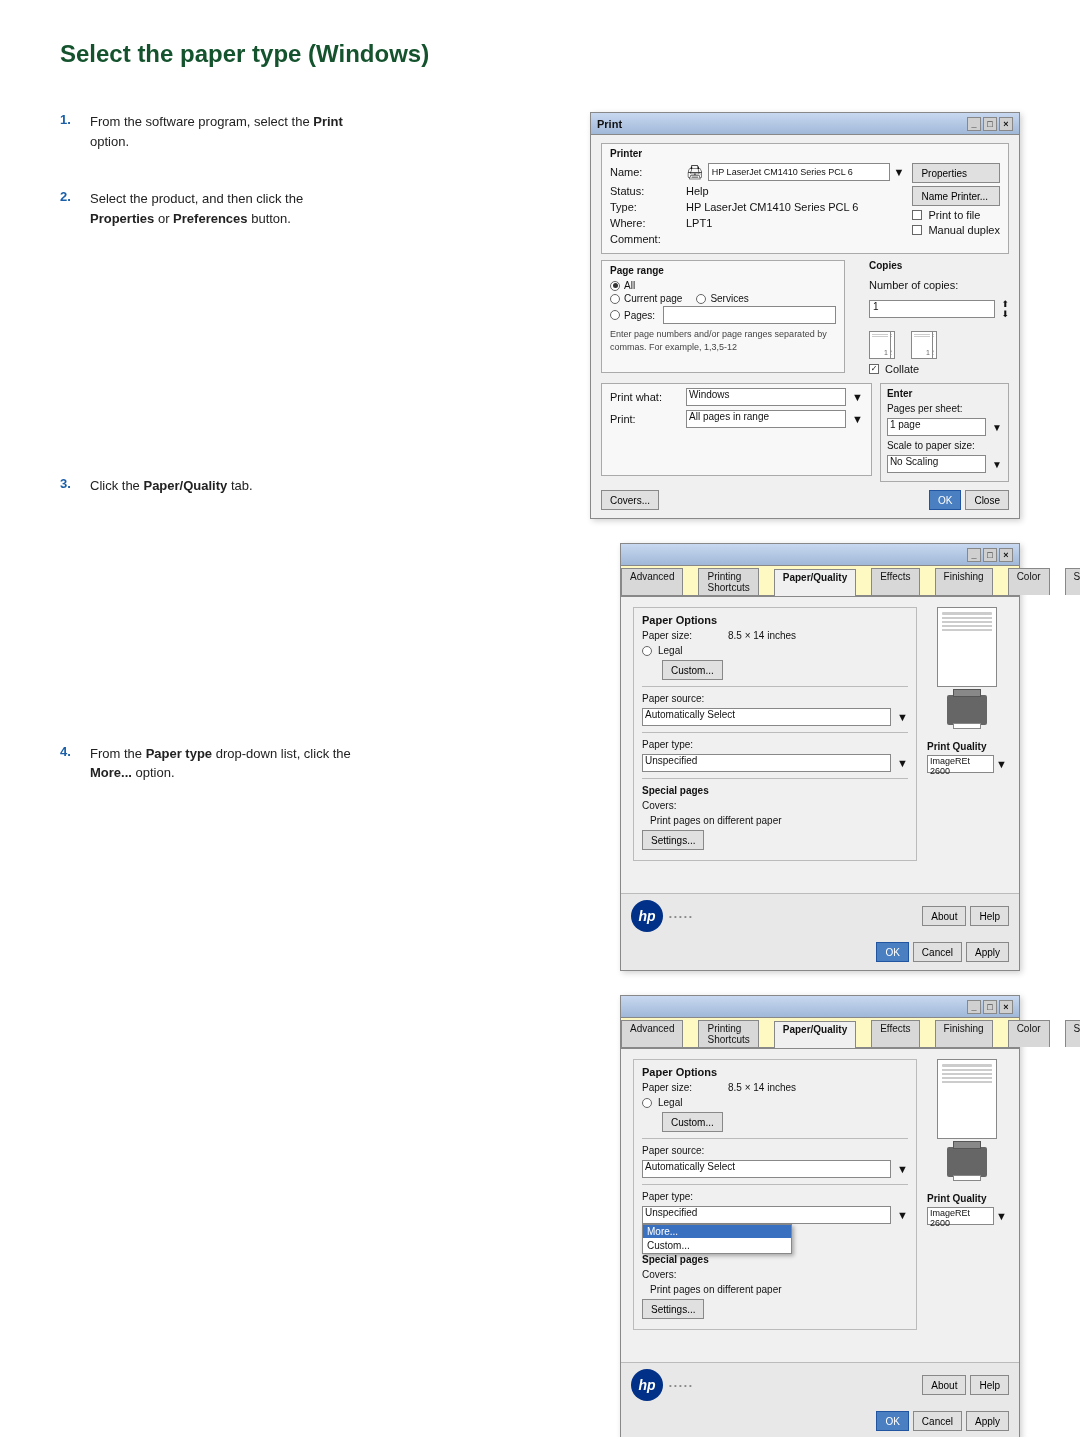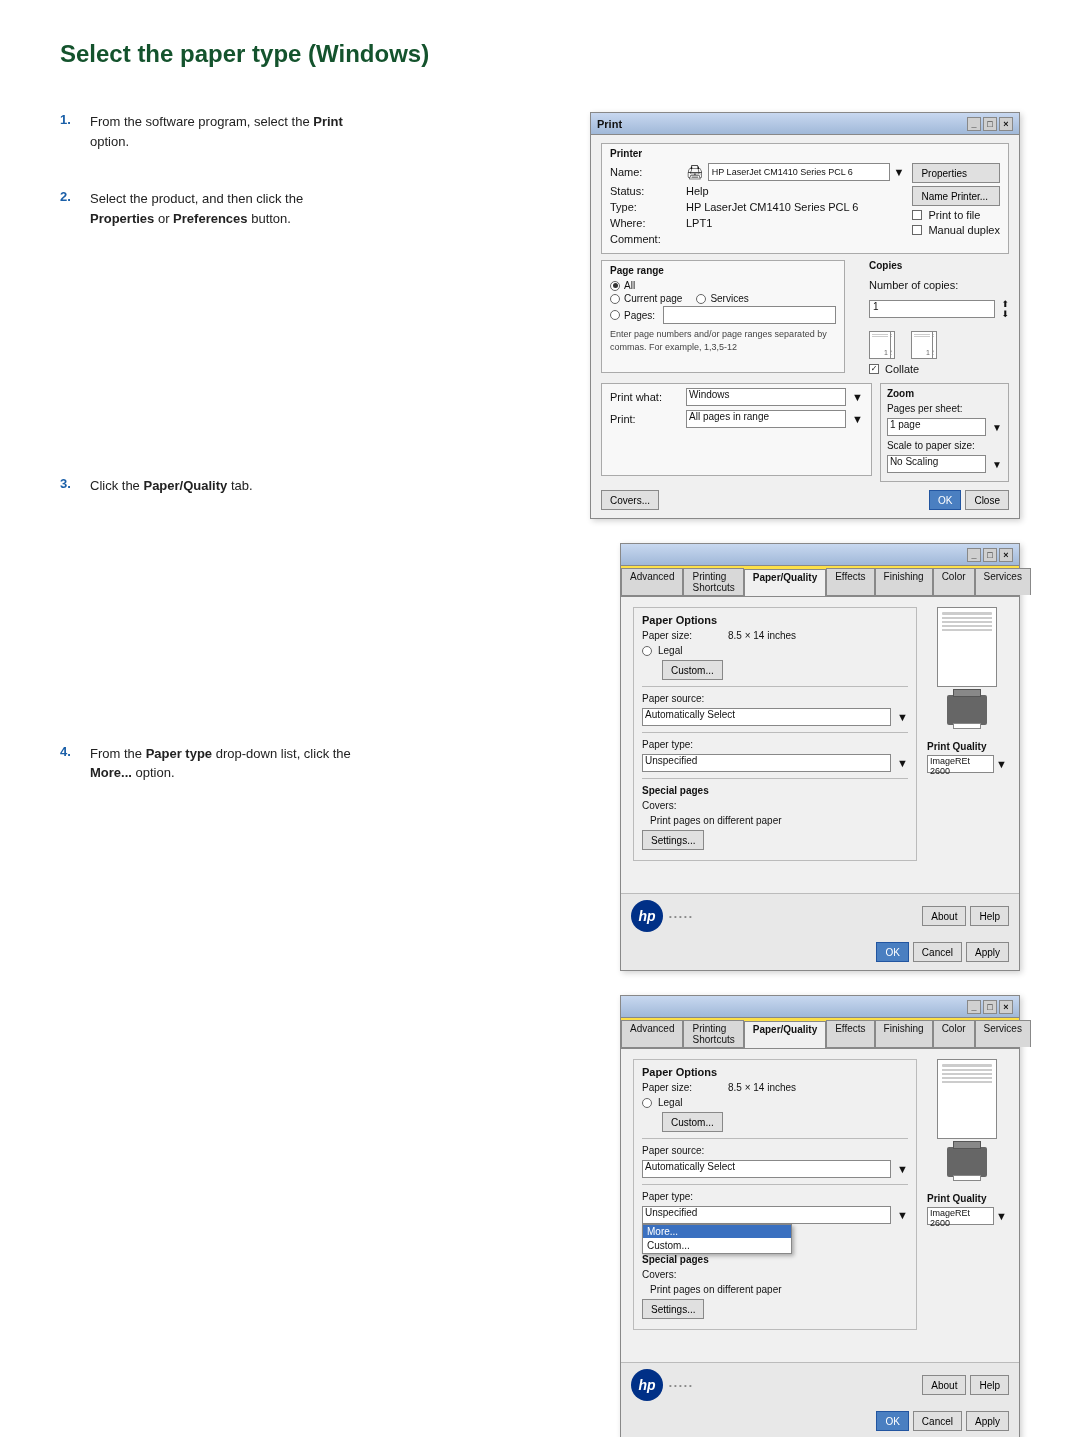--- a/index.html
+++ b/index.html
@@ -217,22 +217,22 @@
 
     .checkbox-box.checked::after {
       content: '✓';
       font-size: 8px;
       line-height: 1;
     }
 
     
     .tab-bar {
       display: flex;
-      gap: 0;
-      background: #fde047;
+      gap: 15px;
+      background: #fef9c3;
       border-bottom: 2px solid #888;
       padding-top: 2px;
     }
 
     .tab {
       padding: 2px 8px;
       font-size: 10px;
       background: #d8d8d8;
       border: 1px solid #888;
       border-bottom: none;
@@ -531,21 +531,21 @@
               <span>▼</span>
             </div>
             <div class="form-row">
               <span class="form-label">Print:</span>
               <div class="form-input-wide select-box">All pages in range</div>
               <span>▼</span>
             </div>
           </div>
 
           <div class="zoom-section" style="width:160px;">
-            <div class="zoom-title">Zoom</div>
+            <div class="zoom-title">Enter</div>
             <div class="form-row">
               <span style="font-size:10px;">Pages per sheet:</span>
             </div>
             <div class="form-row">
               <div class="select-box form-input" style="width:100%;">1 page</div>
               <span>▼</span>
             </div>
             <div class="form-row">
               <span style="font-size:10px;">Scale to paper size:</span>
             </div>

